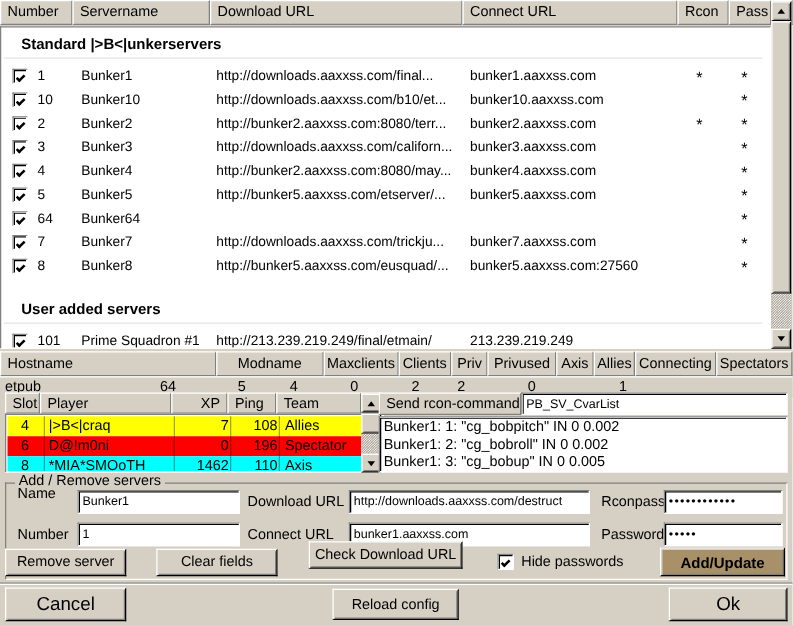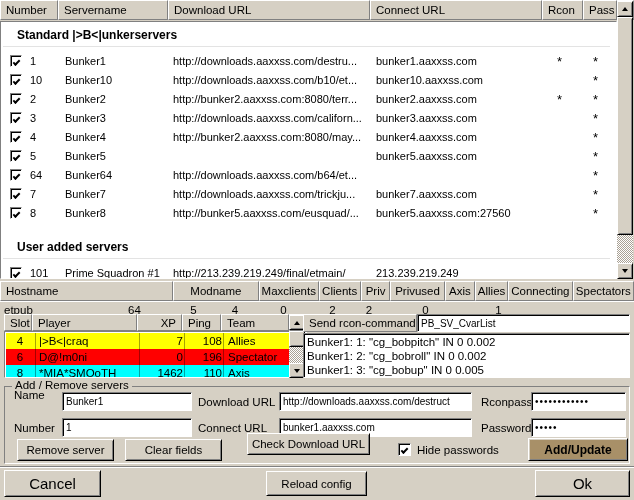--- a/index.html
+++ b/index.html
@@ -172,21 +172,21 @@
   <div id="server-list-body">
 
     <div class="group-title">Standard |&gt;B&lt;|unkerservers</div>
 
     <div style="height:5px"></div>
 
     <div class="srv-row">
       <span class="cb"></span>
       <span class="c-num">1</span>
       <span class="c-name">Bunker1</span>
-      <span class="c-dl">http://downloads.aaxxss.com/destru...</span>
+      <span class="c-dl">http://downloads.aaxxss.com/final...</span>
       <span class="c-cu">bunker1.aaxxss.com</span>
       <span class="c-rc star">*</span>
       <span class="c-ps star">*</span>
     </div>
 
     <div class="srv-row">
       <span class="cb"></span>
       <span class="c-num">10</span>
       <span class="c-name">Bunker10</span>
       <span class="c-dl">http://downloads.aaxxss.com/b10/et...</span>
@@ -222,30 +222,30 @@
       <span class="c-dl">http://bunker2.aaxxss.com:8080/may...</span>
       <span class="c-cu">bunker4.aaxxss.com</span>
       <span class="c-rc star"></span>
       <span class="c-ps star">*</span>
     </div>
 
     <div class="srv-row">
       <span class="cb"></span>
       <span class="c-num">5</span>
       <span class="c-name">Bunker5</span>
+      <span class="c-dl">http://bunker5.aaxxss.com/etserver/...</span>
       <span class="c-cu">bunker5.aaxxss.com</span>
       <span class="c-rc star"></span>
       <span class="c-ps star">*</span>
     </div>
 
     <div class="srv-row">
       <span class="cb"></span>
       <span class="c-num">64</span>
       <span class="c-name">Bunker64</span>
-      <span class="c-dl">http://downloads.aaxxss.com/b64/et...</span>
       <span class="c-rc star"></span>
       <span class="c-ps star">*</span>
     </div>
 
     <div class="srv-row">
       <span class="cb"></span>
       <span class="c-num">7</span>
       <span class="c-name">Bunker7</span>
       <span class="c-dl">http://downloads.aaxxss.com/trickju...</span>
       <span class="c-cu">bunker7.aaxxss.com</span>
@@ -392,21 +392,21 @@
 
   <div class="lbl" style="left:198px;top:422px">Connect URL</div>
   <div class="tbox" style="position:absolute;left:279px;top:418px;width:193px;height:19px">bunker1.aaxxss.com</div>
 
   <div class="lbl" style="left:481px;top:396px">Rconpass</div>
   <div class="tbox" style="position:absolute;left:531px;top:392px;width:95px;height:19px;font-size:10px;letter-spacing:1px">••••••••••••</div>
 
   <div class="lbl" style="left:481px;top:422px">Password</div>
   <div class="tbox" style="position:absolute;left:531px;top:418px;width:95px;height:19px;font-size:10px;letter-spacing:1px">•••••</div>
 
-  <div class="btn" style="position:absolute;left:17px;top:439px;width:97px;height:22px">Remove server</div>
+  <div class="btn" style="position:absolute;left:4px;top:439px;width:97px;height:22px">Remove server</div>
   <div class="btn" style="position:absolute;left:125px;top:439px;width:97px;height:22px">Clear fields</div>
   <div class="btn" style="position:absolute;left:247px;top:433px;width:123px;height:22px">Check Download URL</div>
 
   <div class="chk" style="left:398px;top:443px"></div>
   <div class="lbl" style="left:417px;top:444px">Hide passwords</div>
 
   <div class="btn" style="position:absolute;left:528px;top:438px;width:100px;height:23px;background:#a89068;font-weight:bold;font-size:12px">Add/Update</div>
 
   <div id="bottom-sep"></div>
   <div class="btn" style="position:absolute;left:4px;top:470px;width:97px;height:27px;font-size:15px">Cancel</div>

